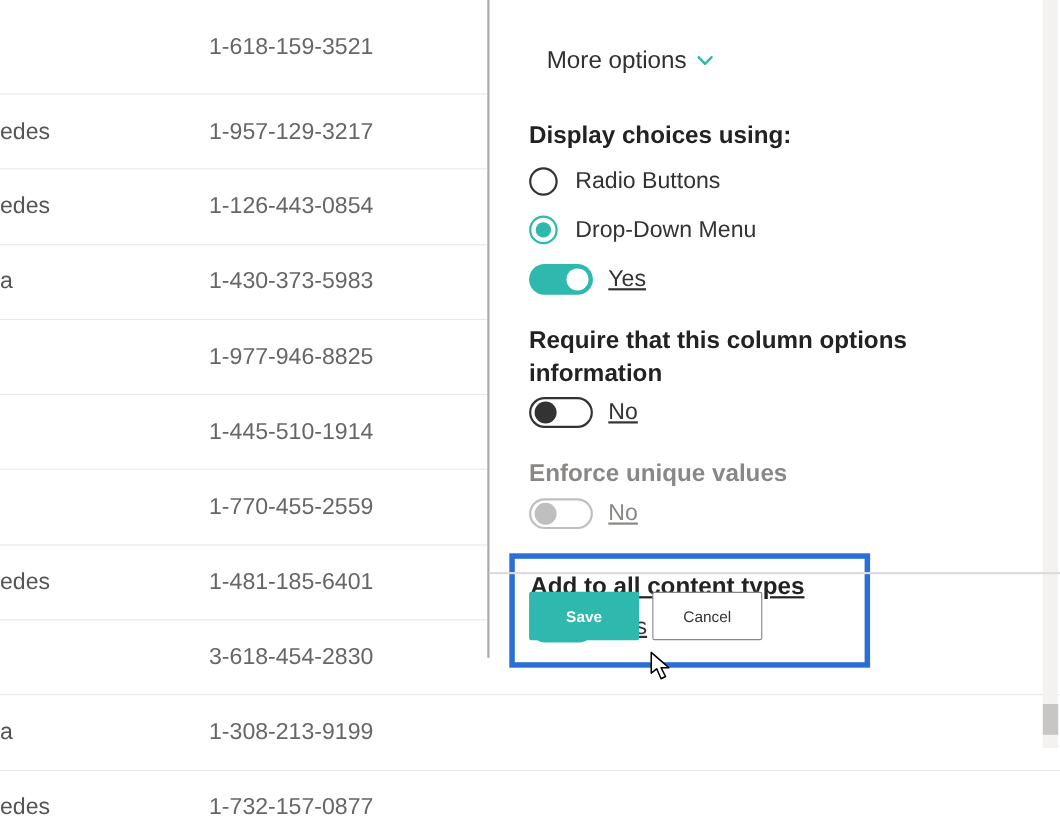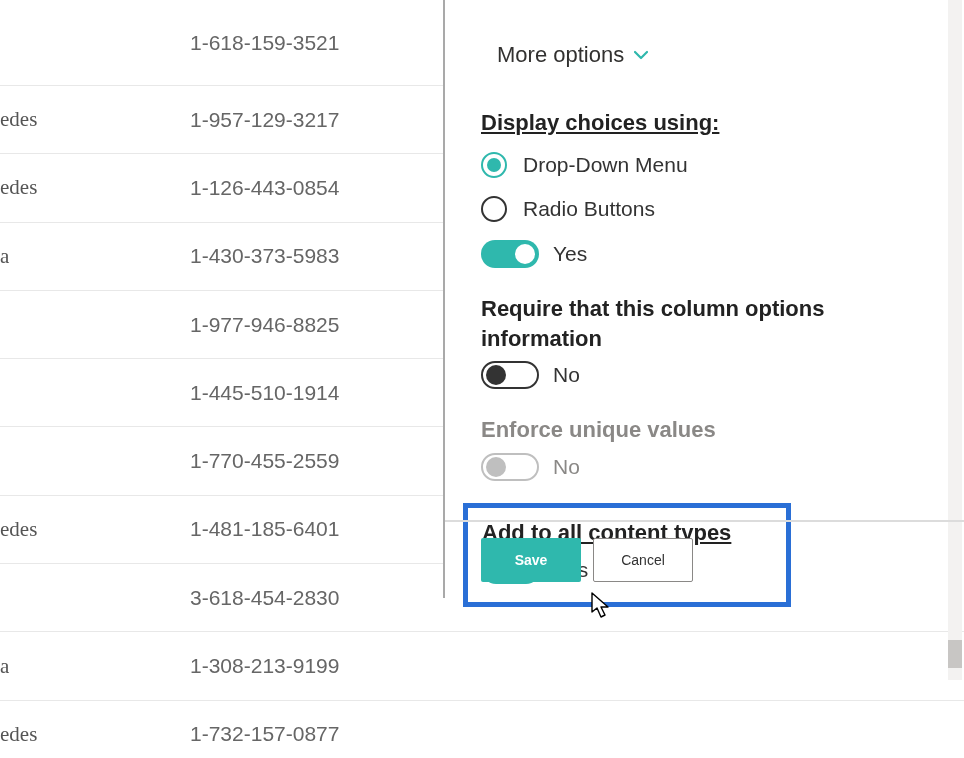--- a/index.html
+++ b/index.html
@@ -32,21 +32,20 @@
     border-bottom: 1px solid #e8e8e8;
     font-size: 21px;
     color: #555;
   }
   .bg-col-1 {
     position: absolute;
     left: 0;
     width: 40px;
     white-space: nowrap;
     color: #555;
-    font-family: Liberation Serif, serif;
   }
   .bg-col-2 {
     position: absolute;
     left: 190px;
     color: #666;
   }
   
   .panel {
     position: absolute;
     left: 443px;
@@ -88,21 +87,20 @@
     gap: 10px;
     cursor: pointer;
     padding-left: 16px;
   }
   .section-heading {
     font-size: 22px;
     color: #222;
     font-weight: 600;
     margin-top: 42px;
     margin-bottom: 16px;
-    text-decoration: underline;
   }
   .radio-row {
     display: flex;
     align-items: center;
     gap: 16px;
     font-size: 21px;
     color: #333;
     margin-bottom: 18px;
   }
   .radio {
@@ -133,20 +131,21 @@
     line-height: 1.35;
   }
   .setting-label.disabled { color: #8a8886; }
   .toggle-row {
     display: flex;
     align-items: center;
     gap: 14px;
     font-size: 21px;
     color: #333;
     margin-bottom: 4px;
+    text-decoration: underline;
   }
   .toggle {
     width: 58px;
     height: 28px;
     border-radius: 14px;
     position: relative;
     box-sizing: border-box;
   }
   .toggle .knob {
     position: absolute;
@@ -312,28 +311,28 @@
         <span class="chevron">
           <svg viewBox="0 0 14 14" width="14" height="14">
               <path d="M1 4 L7 10 L13 4" fill="none" stroke="#2fb8ad" stroke-width="2.2" stroke-linecap="round" stroke-linejoin="round"></path>
             </svg>
         </span>
       </div>
 
       <div class="section-heading">Display choices using:</div>
 
       <div class="radio-row">
+        <span class="radio unselected"></span>
+        <span>Radio Buttons</span>
+      </div>
+      <div class="radio-row">
         <span class="radio">
             <span class="dot"></span>
           </span>
         <span>Drop-Down Menu</span>
-      </div>
-      <div class="radio-row">
-        <span class="radio unselected"></span>
-        <span>Radio Buttons</span>
       </div>
 
       <div class="toggle-row">
         <span class="toggle on">
             <span class="knob"></span>
           </span>
         <span>Yes</span>
       </div>
 
       <div class="setting-label">Require that this column options information</div>

